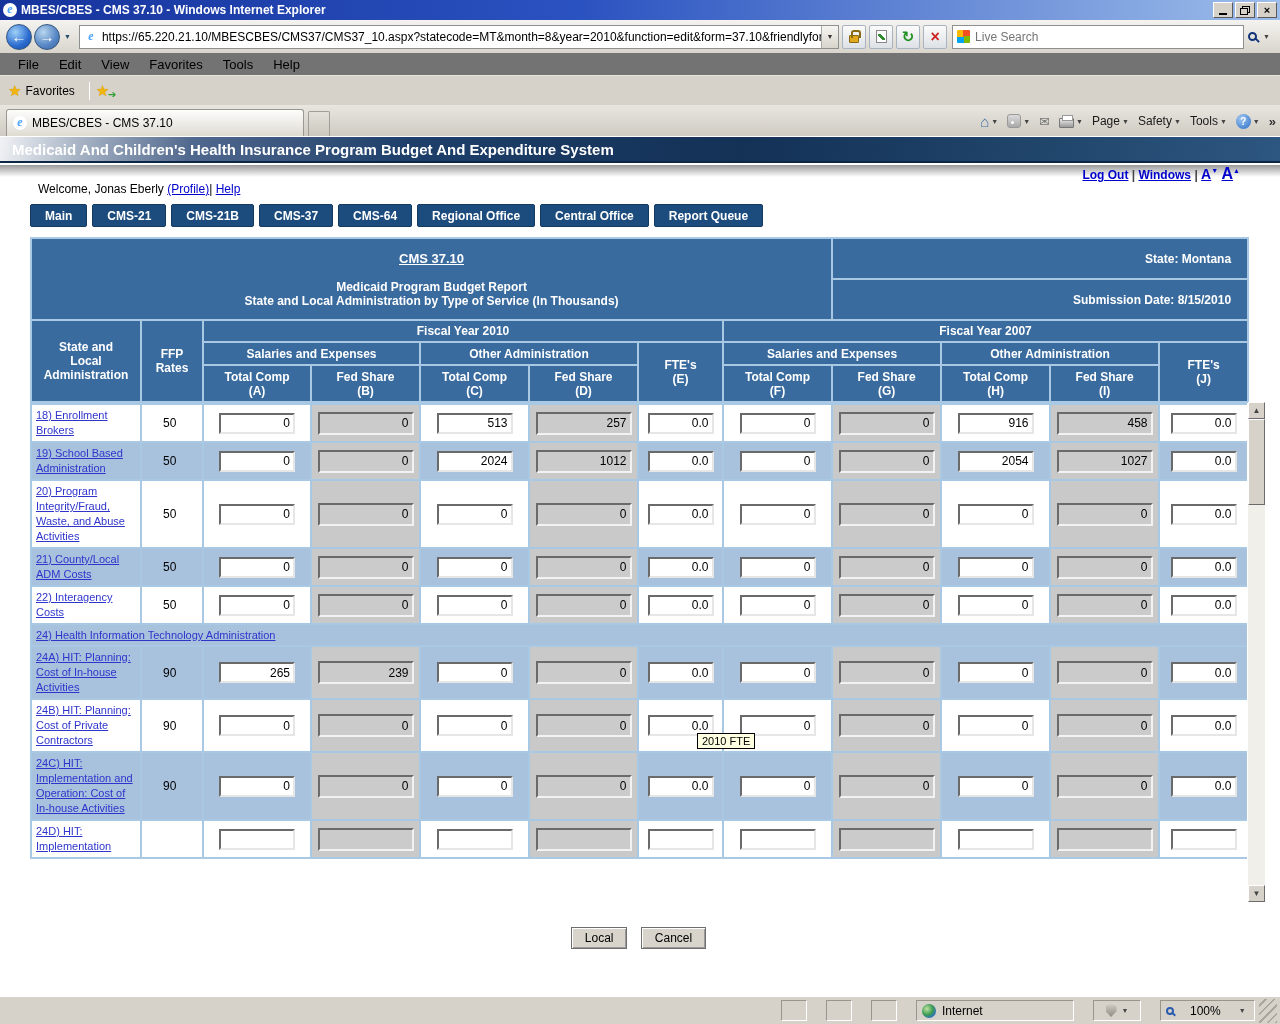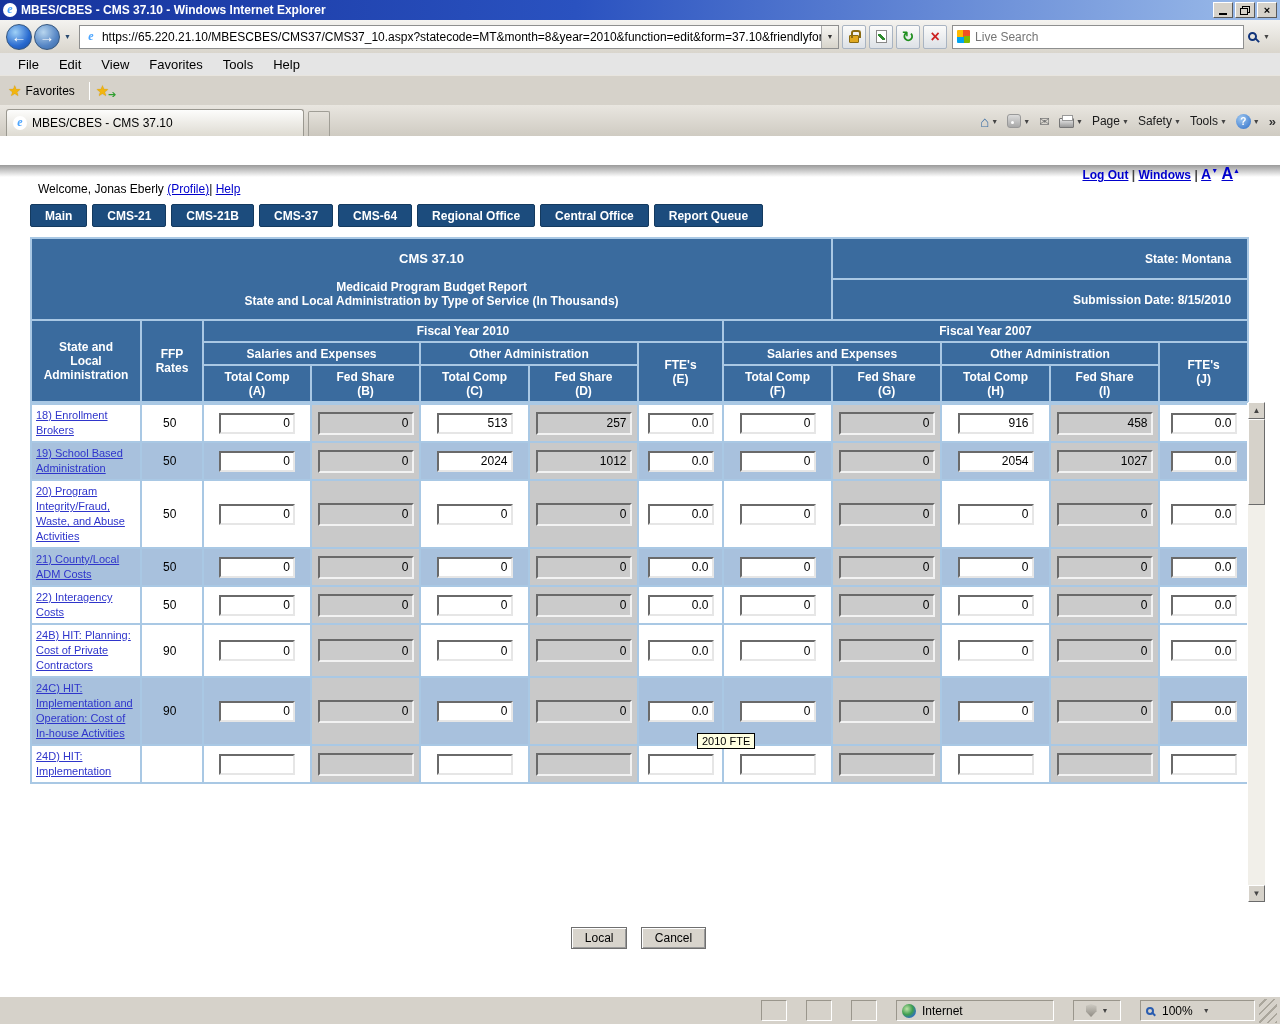--- a/index.html
+++ b/index.html
@@ -56,21 +56,21 @@
     display:flex; align-items:center; padding:0 2px 0 4px; }
   .ms-flag { width:13px; height:13px; background:
       conic-gradient(#f25022 0 90deg,#7fba00 90deg 180deg,#00a4ef 180deg 270deg,#ffb900 270deg); border-radius:1px; }
   .searchbox input { flex:1; border:none; outline:none; font-size:12px; margin-left:5px; font-family:"Liberation Sans",sans-serif; }
   .mag { width:9px; height:9px; border:2px solid #10337a; border-radius:50%; position:relative; display:inline-block; }
   .mag::after { content:""; position:absolute; width:6px; height:2px; background:#10337a;
     transform:rotate(45deg); right:-5px; bottom:-2px; }
   .search-btn { display:flex; align-items:center; gap:4px; padding:0 4px; height:22px; }
 
   
-  .menubar { left:0; top:53px; width:1280px; height:23px; background:#e5e5e5;
+  .menubar { left:0; top:53px; width:1280px; height:23px; background:#737373;
     display:flex; align-items:center; padding-left:8px; font-size:13px; border-bottom:1px solid #e8e5df; }
   .menubar span { padding:2px 10px; }
   .favbar { left:0; top:76px; width:1280px; height:29px; background:#d6d2ca; display:flex; align-items:center; padding-left:8px; }
   .star { color:#f2b50f; font-size:15px; text-shadow:0 0 1px #b8860b; }
   .favbar .fav-label { font-size:12px; margin:0 8px 0 4px; }
   .vsep { width:1px; height:18px; background:#a8a49c; border-right:1px solid #fff; margin:0 6px; }
   .addfav { position:relative; }
   .addfav .arrow { color:#2e9e2e; font-size:10px; position:absolute; right:-7px; bottom:0; font-weight:bold; }
   .tabrow { left:0; top:105px; width:1280px; height:31px; background:linear-gradient(#e9e6e0,#cfcbc2); }
   .tab-active { position:absolute; left:6px; top:4px; width:298px; height:27px;
@@ -113,21 +113,21 @@
 
   
   .report { position:absolute; left:30px; top:101px; width:1240px; }
   table { border-collapse:collapse; table-layout:fixed; width:1217px; }
   col.c-label{width:110px} col.c-ffp{width:62px} col.c-a{width:108px} col.c-b{width:109px}
   col.c-c{width:109px} col.c-d{width:109px} col.c-e{width:85px} col.c-f{width:109px}
   col.c-g{width:109px} col.c-h{width:109px} col.c-i{width:109px} col.c-j{width:89px}
   .hdr td { background:#3a6b9e; color:#fff; font-weight:bold; border:2px solid #a9c8e4;
     text-align:center; vertical-align:middle; font-size:12px; }
   .t-main { height:82px; }
-  .t-main .frm { font-size:13px; margin-bottom:14px; }
+  .t-main .frm { font-size:13px; margin-bottom:14px;text-decoration:underline; }
   .t-side { height:41px; text-align:right !important; padding-right:16px; }
   .h-top { height:22px; }
   .h-grp { height:23px; }
   .h-sub { height:37px; }
   .pre { white-space:pre-line; line-height:14px; }
   .scrollwrap { height:500px; overflow:hidden; width:1217px; }
   .grid td { border:2px solid #a9c8e4; vertical-align:middle; }
   .row-white td { background:#fff; }
   .row-blue td { background:#a8c1dd; }
   .grid td.gray-col { background:#c9c9c9; }
@@ -166,21 +166,21 @@
   .sb-flat { flex:1; }
   .sb-panel { height:21px; border:1px solid; border-color:#9a968c #fff #fff #9a968c;
     margin-left:19px; display:flex; align-items:center; font-size:12px; padding:0 5px; }
   .sb-sm { width:26px; }
   .sb-zone { width:158px; }
   .globe { width:14px; height:14px; border-radius:50%;
     background:radial-gradient(circle at 35% 35%,#bfe3a8,#3f9e4f 45%,#2f6fc0 75%,#1c4c8c); margin-right:6px; }
   .sb-pm { width:48px; justify-content:center; gap:3px; }
   .shield { width:11px; height:13px; background:linear-gradient(#cfccc4,#8f8b83);
     clip-path:polygon(50% 0,100% 15%,100% 55%,50% 100%,0 55%,0 15%); }
-  .sb-zoom { width:115px; gap:8px; }
+  .sb-zoom { width:95px; gap:16px; }
   .mag-blue { width:8px; height:8px; border:2px solid #2a5db0; border-radius:50%; position:relative; }
   .mag-blue::after { content:""; position:absolute; width:5px; height:2px; background:#2a5db0;
     transform:rotate(45deg); right:-4px; bottom:-2px; }
   .grip { width:18px; height:24px; margin-left:4px;
     background:repeating-linear-gradient(135deg,transparent 0 4px,#aaa69c 4px 6px); }
 </style>
 </head>
 <body>
 
 <div class="abs titlebar">
@@ -283,20 +283,23 @@
       </span>
     <span class="cmd-item">
         <span class="help-g">?</span>
         <span class="dd7">▼</span>
       </span>
     <span class="overflow-chev">»</span>
   </span>
 </div>
 
 <div class="abs content">
+  <div class="banner">
+    <span>Medicaid And Children's Health Insurance Program Budget And Expenditure System</span>
+  </div>
   <div class="banner-fade"></div>
 
   <div class="session-links">
     <a href="#">Log Out</a>
     <span>|</span>
     <a href="#">Windows</a>
     <span>|</span>
     <span class="fsz"><span>A</span><span class="arr">▼</span></span>
     <span class="fsz fsz2"><span>A</span><span class="arr">▲</span></span>
   </div>
@@ -466,20 +469,37 @@
               <td class="val-cell gray-col"><input type="text" class="ro-input" readonly="" value="0" style=""></td>
               <td class="val-cell"><input type="text" class="ed-input" value="0" style=""></td>
               <td class="val-cell gray-col"><input type="text" class="ro-input" readonly="" value="0" style=""></td>
               <td class="val-cell"><input type="text" class="fte-input" value="0.0" style=""></td>
               <td class="val-cell"><input type="text" class="ed-input" value="0" style=""></td>
               <td class="val-cell gray-col"><input type="text" class="ro-input" readonly="" value="0" style=""></td>
               <td class="val-cell"><input type="text" class="ed-input" value="0" style=""></td>
               <td class="val-cell gray-col"><input type="text" class="ro-input" readonly="" value="0" style=""></td>
               <td class="val-cell"><input type="text" class="fte-input" value="0.0" style=""></td>
             </tr>
+            <tr class="row-blue">
+              <td colspan="12" class="section-cell"><a href="#">24) Health Information Technology Administration</a></td>
+            </tr>
+            <tr class="row-blue">
+              <td class="label-cell"><a href="#">24A) HIT: Planning: Cost of In-house Activities</a></td>
+              <td class="ffp-cell">90</td>
+              <td class="val-cell"><input type="text" class="ed-input" value="265" style=""></td>
+              <td class="val-cell gray-col"><input type="text" class="ro-input" readonly="" value="239" style=""></td>
+              <td class="val-cell"><input type="text" class="ed-input" value="0" style=""></td>
+              <td class="val-cell gray-col"><input type="text" class="ro-input" readonly="" value="0" style=""></td>
+              <td class="val-cell"><input type="text" class="fte-input" value="0.0" style=""></td>
+              <td class="val-cell"><input type="text" class="ed-input" value="0" style=""></td>
+              <td class="val-cell gray-col"><input type="text" class="ro-input" readonly="" value="0" style=""></td>
+              <td class="val-cell"><input type="text" class="ed-input" value="0" style=""></td>
+              <td class="val-cell gray-col"><input type="text" class="ro-input" readonly="" value="0" style=""></td>
+              <td class="val-cell"><input type="text" class="fte-input" value="0.0" style=""></td>
+            </tr>
             <tr class="row-white">
               <td class="label-cell"><a href="#">24B) HIT: Planning: Cost of Private Contractors</a></td>
               <td class="ffp-cell">90</td>
               <td class="val-cell"><input type="text" class="ed-input" value="0" style=""></td>
               <td class="val-cell gray-col"><input type="text" class="ro-input" readonly="" value="0" style=""></td>
               <td class="val-cell"><input type="text" class="ed-input" value="0" style=""></td>
               <td class="val-cell gray-col"><input type="text" class="ro-input" readonly="" value="0" style=""></td>
               <td class="val-cell"><input type="text" class="fte-input" value="0.0" style=""></td>
               <td class="val-cell"><input type="text" class="ed-input" value="0" style=""></td>
               <td class="val-cell gray-col"><input type="text" class="ro-input" readonly="" value="0" style=""></td>

